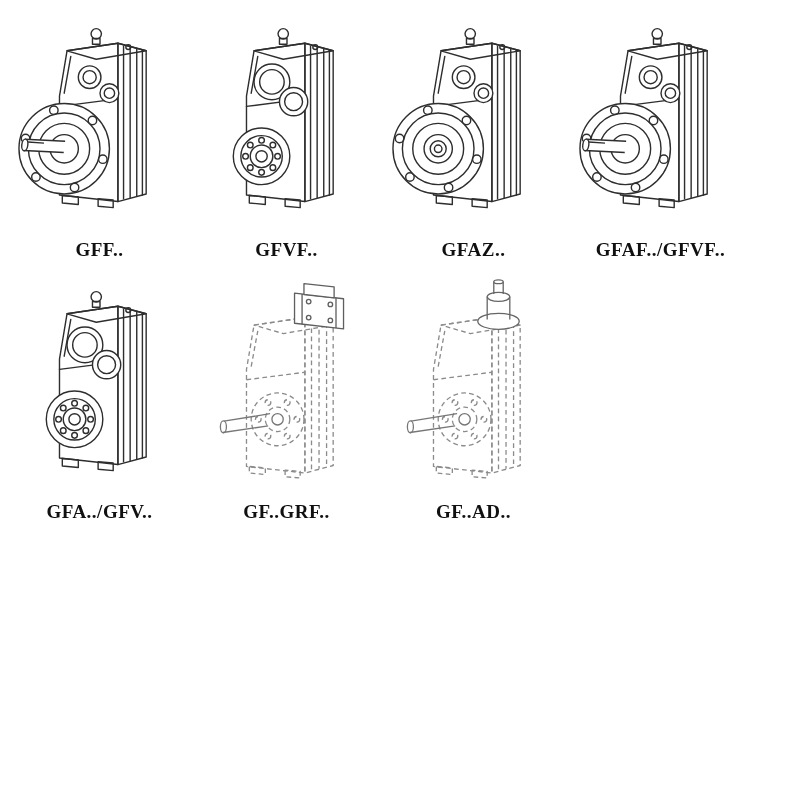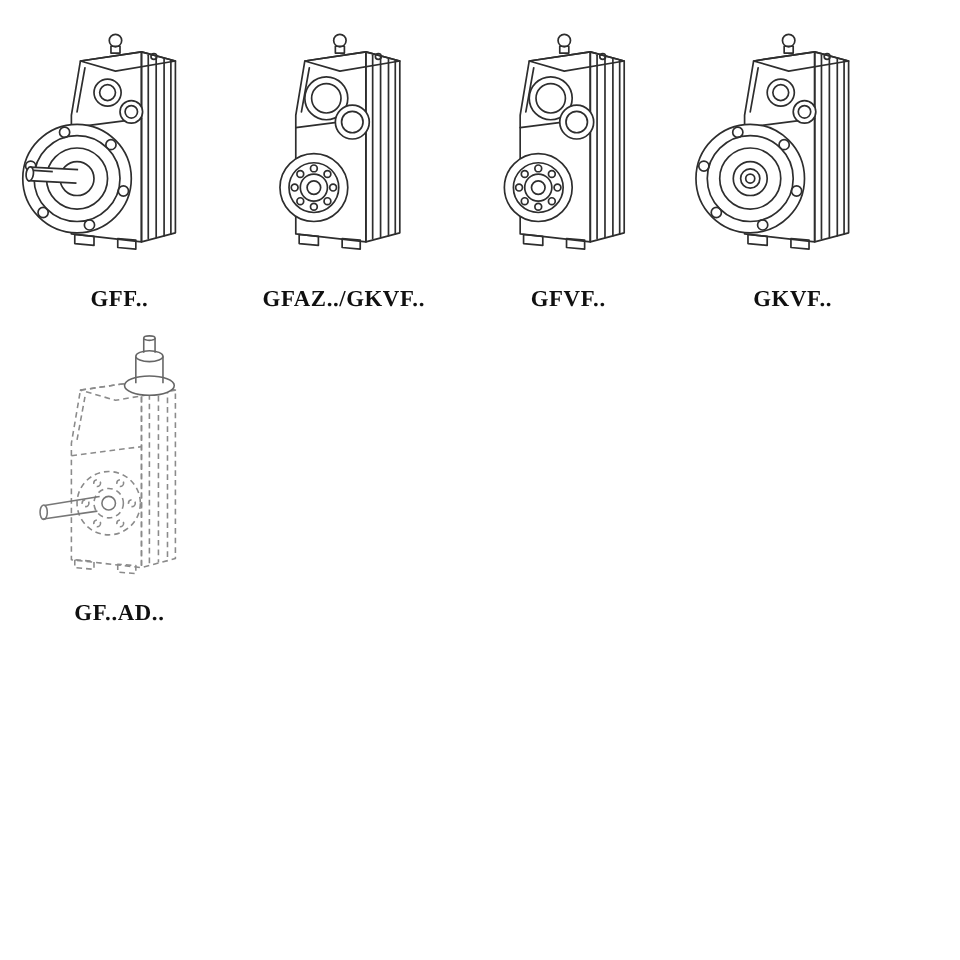--- a/index.html
+++ b/index.html
@@ -212,53 +212,69 @@
 
   <figure class="cell">
     <div class="art">
       <svg viewBox="0 0 180 225">
           <use href="#s-flange-shaft"></use>
         </svg>
     </div>
     <figcaption class="caption">GFF..</figcaption>
   </figure>
 
+
   <figure class="cell">
     <div class="art">
       <svg viewBox="0 0 180 225">
           <use href="#s-plain"></use>
         </svg>
     </div>
-    <figcaption class="caption">GFAZ../GKVF..</figcaption>
+    <figcaption class="caption">GFVF..</figcaption>
+  </figure>
+
+  <figure class="cell">
+    <div class="art">
+      <svg viewBox="0 0 180 225">
+          <use href="#s-flange-hollow"></use>
+        </svg>
+    </div>
+    <figcaption class="caption">GFAZ..</figcaption>
+  </figure>
+
+
+
+
+
+  <figure class="cell">
+    <div class="art">
+      <svg viewBox="0 0 180 225">
+          <use href="#s-flange-shaft"></use>
+        </svg>
+    </div>
+    <figcaption class="caption">GFAF../GFVF..</figcaption>
   </figure>
 
   <figure class="cell">
     <div class="art">
       <svg viewBox="0 0 180 225">
           <use href="#s-plain"></use>
         </svg>
     </div>
-    <figcaption class="caption">GFVF..</figcaption>
-  </figure>
-
-  <figure class="cell">
-    <div class="art">
-      <svg viewBox="0 0 180 225">
-          <use href="#s-flange-hollow"></use>
-        </svg>
-    </div>
-    <figcaption class="caption">GKVF..</figcaption>
-  </figure>
-
-
-
-
-
-
-
+    <figcaption class="caption">GFA../GFV..</figcaption>
+  </figure>
+
+  <figure class="cell">
+    <div class="art">
+      <svg viewBox="0 0 180 225">
+          <use href="#s-grf"></use>
+        </svg>
+    </div>
+    <figcaption class="caption">GF..GRF..</figcaption>
+  </figure>
 
   <figure class="cell">
     <div class="art">
       <svg viewBox="0 0 180 225">
           <use href="#s-ad"></use>
         </svg>
     </div>
     <figcaption class="caption">GF..AD..</figcaption>
   </figure>
 

